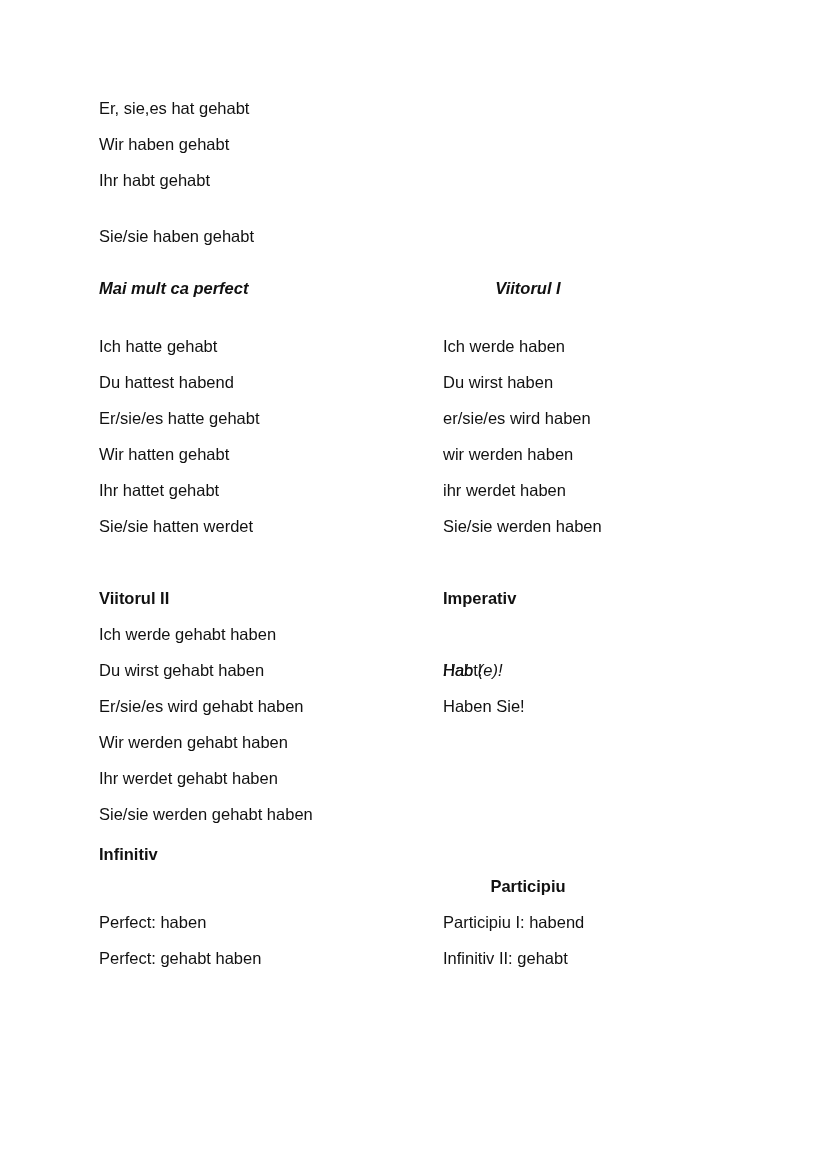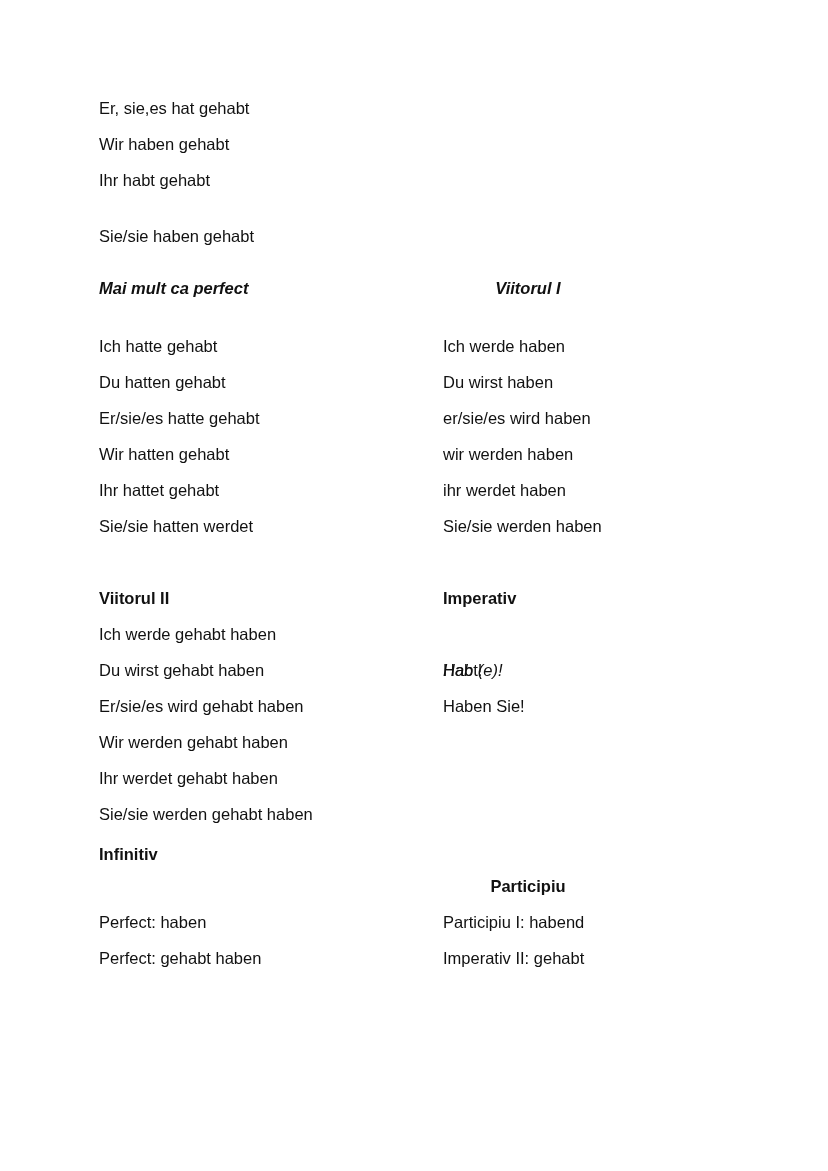--- a/index.html
+++ b/index.html
@@ -40,21 +40,21 @@
 <div>
   <div class="line left" style="top:98px;">Er, sie,es hat gehabt</div>
   <div class="line left" style="top:134px;">Wir haben gehabt</div>
   <div class="line left" style="top:170px;">Ihr habt gehabt</div>
   <div class="line left" style="top:206px;margin-top:20px;">Sie/sie haben gehabt</div>
 </div>
 
 <div>
   <div class="line left bolditalic" style="top:278px;">Mai mult ca perfect</div>
   <div class="line left" style="top:336px;">Ich hatte gehabt</div>
-  <div class="line left" style="top:372px;">Du hatten gehabt</div>
+  <div class="line left" style="top:372px;">Du hattest habend</div>
   <div class="line left" style="top:408px;">Er/sie/es hatte gehabt</div>
   <div class="line left" style="top:444px;">Wir hatten gehabt</div>
   <div class="line left" style="top:480px;">Ihr hattet gehabt</div>
   <div class="line left" style="top:516px;">Sie/sie hatten werdet</div>
 </div>
 
 <div>
   <div class="center-right bolditalic" style="top:278px;">Viitorul I</div>
   <div class="line right" style="top:336px;">Ich werde haben</div>
   <div class="line right" style="top:372px;">Du wirst haben</div>
@@ -83,14 +83,14 @@
 
 <div>
   <div class="line left bold" style="top:844px;">Infinitiv</div>
   <div class="line left" style="top:912px;">Perfect: haben</div>
   <div class="line left" style="top:948px;">Perfect: gehabt haben</div>
 </div>
 
 <div>
   <div class="center-right bold" style="top:876px;">Participiu</div>
   <div class="line right" style="top:912px;">Participiu I: habend</div>
-  <div class="line right" style="top:948px;">Imperativ II: gehabt</div>
+  <div class="line right" style="top:948px;">Infinitiv II: gehabt</div>
 </div>
 
 </body></html>

